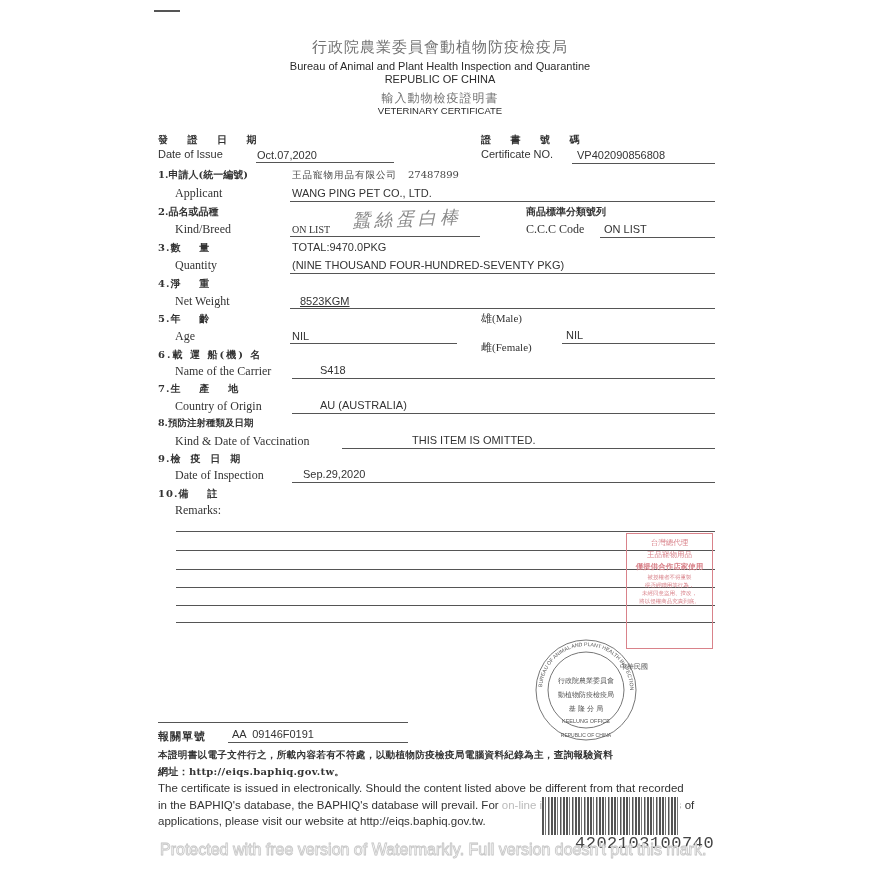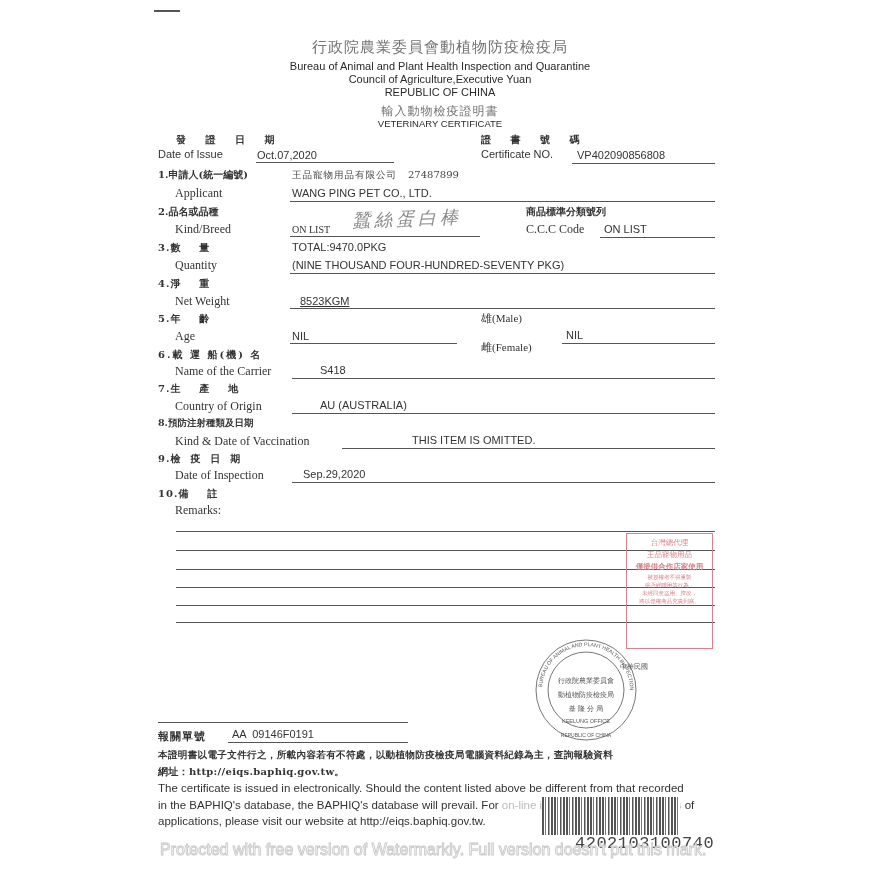--- a/index.html
+++ b/index.html
@@ -21,27 +21,26 @@
   .watermark { font-size:16px; color:#ffffff; -webkit-text-stroke:0.8px #c8c8c8; text-shadow:0 0 1px #bbb; white-space:nowrap; }
 </style>
 </head>
 <body>
 
 <div class="abs" style="left:154px;top:10px;width:26px;height:2px;background:#555;"></div>
 
 <div class="abs" style="left:150px;top:38px;width:580px;">
   <div class="hdr-zh" style="height:20px;">行政院農業委員會動植物防疫檢疫局</div>
   <div class="hdr-en" style="margin-top:2px;">Bureau of Animal and Plant Health Inspection and Quarantine</div>
-  <div class="hdr-en">Council of Agriculture,Executive Yuan</div>
   <div class="hdr-en">REPUBLIC OF CHINA</div>
   <div class="hdr-zh" style="font-size:12px;margin-top:4px;height:15px;">輸入動物檢疫證明書</div>
   <div class="hdr-en" style="font-size:9.5px;line-height:11px;">VETERINARY CERTIFICATE</div>
 </div>
 
-<div class="abs lbl-zh" style="left:158px;top:133px;letter-spacing:8px;margin-left:18px;">發 證 日 期</div>
+<div class="abs lbl-zh" style="left:158px;top:133px;letter-spacing:8px;">發 證 日 期</div>
 <div class="abs lbl-en-s" style="left:158px;top:148px;text-align:center;">Date of Issue</div>
 <div class="abs val" style="left:257px;top:149px;">Oct.07,2020</div>
 <div class="line" style="left:256px;top:162px;width:138px;"></div>
 
 <div class="abs lbl-zh" style="left:481px;top:133px;letter-spacing:8px;">證 書 號 碼</div>
 <div class="abs lbl-en-s" style="left:481px;top:148px;">Certificate NO.</div>
 <div class="abs val" style="left:577px;top:149px;">VP402090856808</div>
 <div class="line" style="left:572px;top:163px;width:143px;"></div>
 
 <div class="abs lbl-zh" style="left:158px;top:168px;letter-spacing:0;">1.申請人(統一編號)</div>

